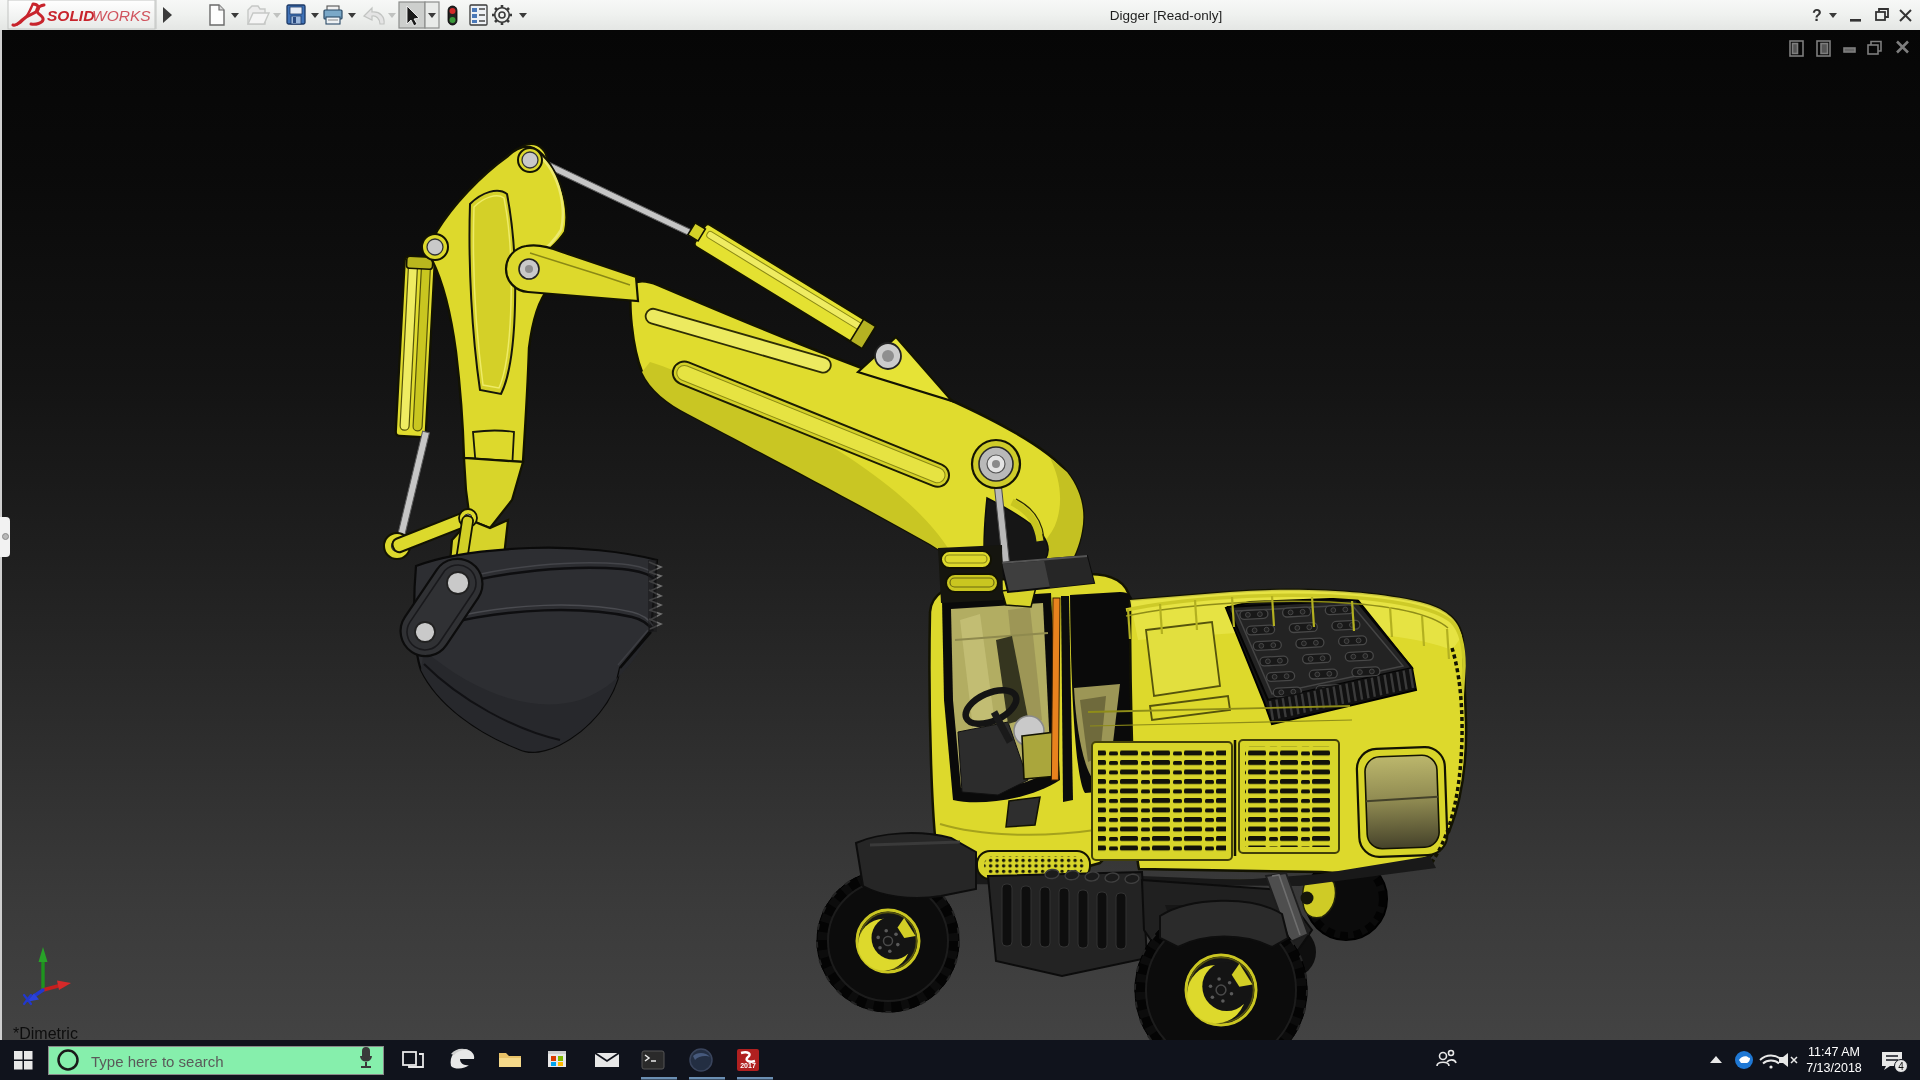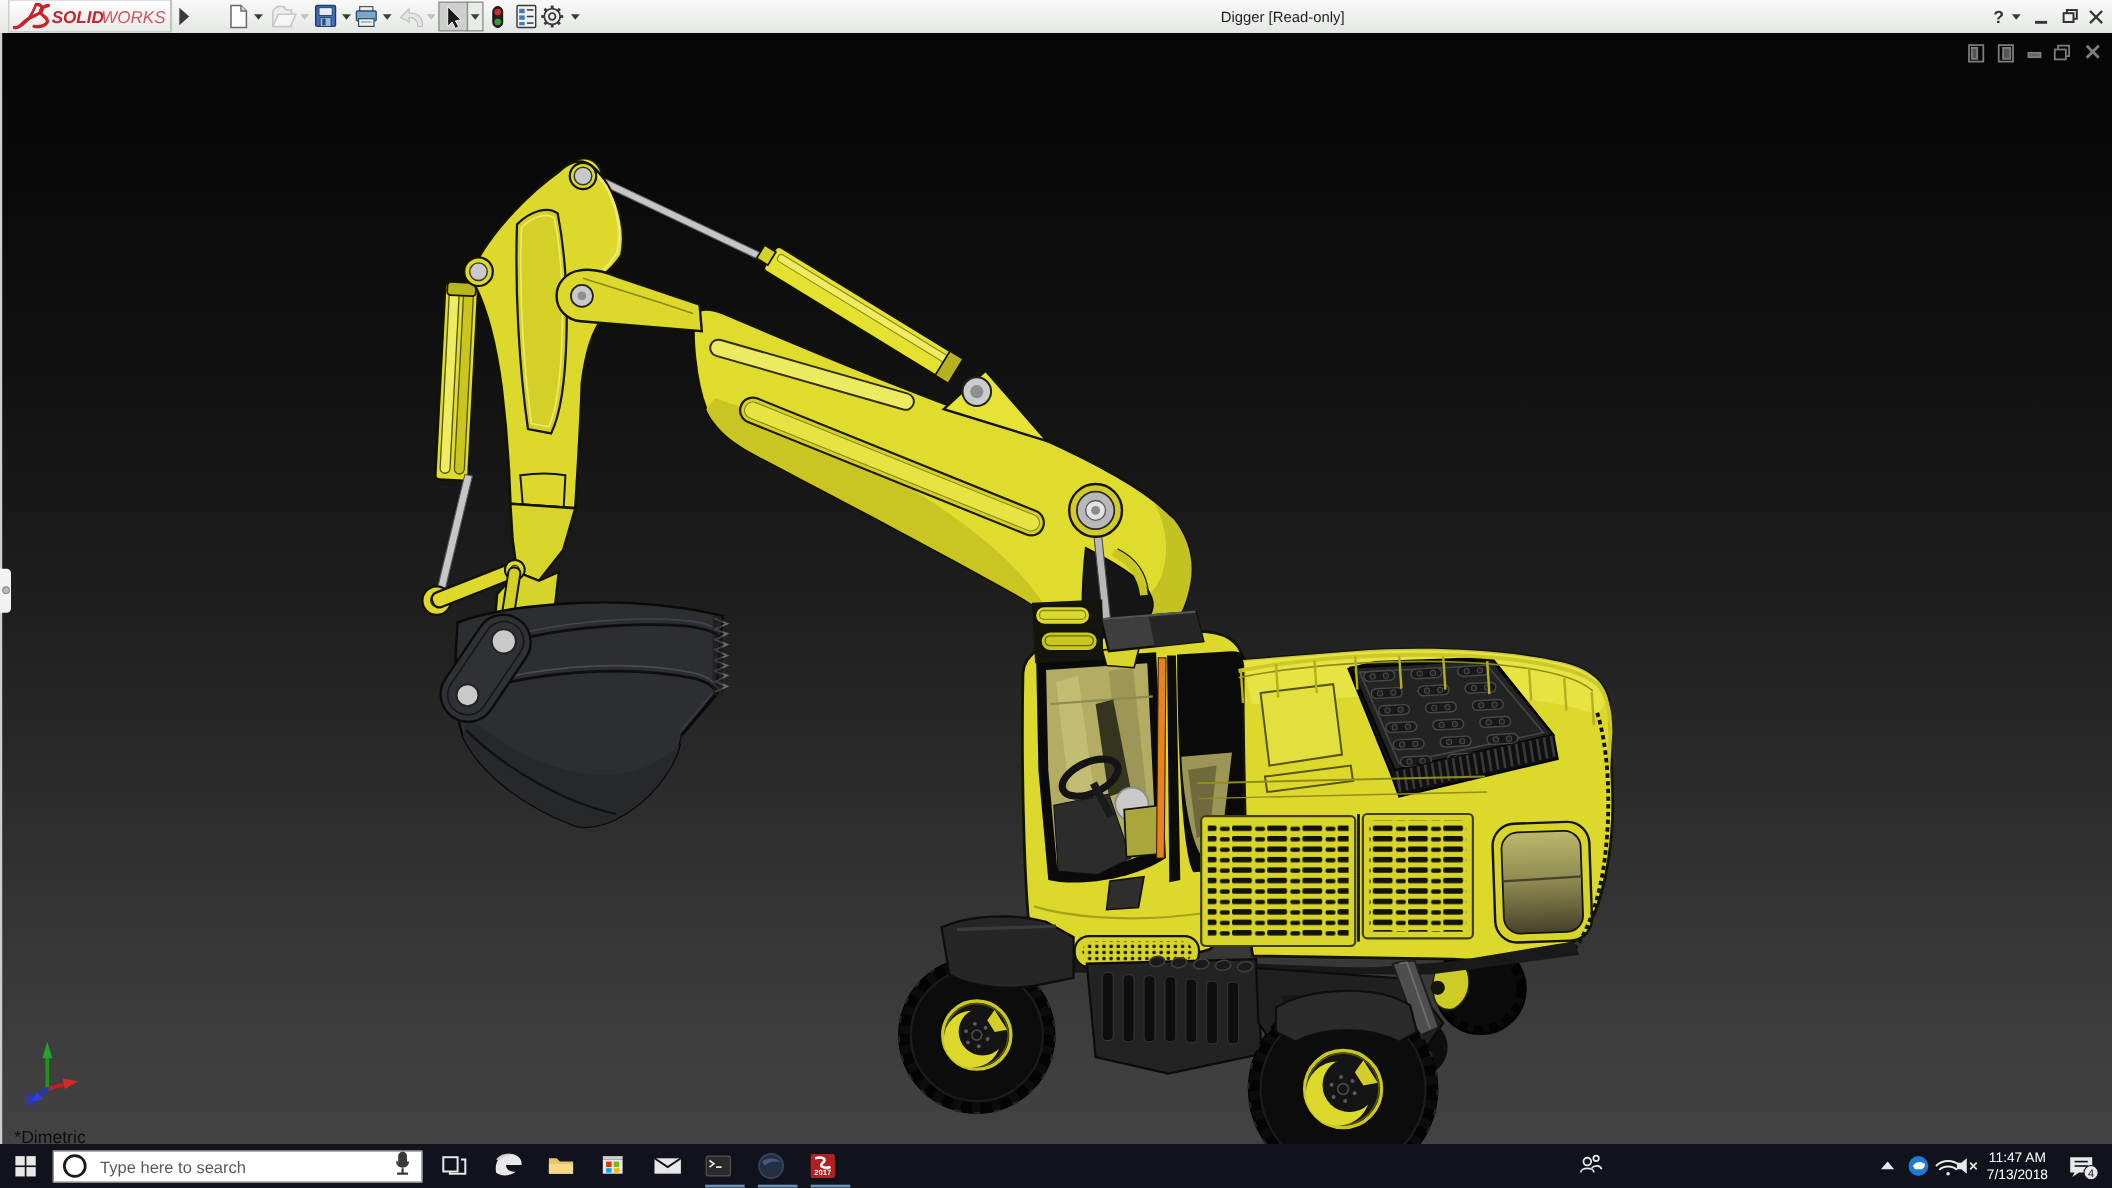--- a/index.html
+++ b/index.html
@@ -3,21 +3,21 @@
 <meta charset="utf-8">
 <style>
 html,body{margin:0;padding:0;width:1920px;height:1080px;overflow:hidden;background:#000;font-family:"Liberation Sans",sans-serif;}
 #titlebar{position:absolute;left:0;top:0;width:1623px;height:30px;}
 #viewport{position:absolute;left:0;top:30px;width:1920px;height:1010px;
 background:linear-gradient(180deg,#060606 0%,#0a0a0a 14%,#131313 34%,#1f1f1f 52%,#2d2d2d 70%,#3a3a3a 86%,#434343 100%);}
 #lborder{position:absolute;left:0;top:30px;width:2px;height:1010px;background:#cfcfcf;}
 #ltab{position:absolute;left:0;top:517px;width:10px;height:40px;background:#f2f2f2;border-radius:0 4px 4px 0;}
 #ltab:after{content:"";position:absolute;left:2px;top:16px;width:7px;height:7px;border-radius:50%;background:#b9b9b9;border:1px solid #8a8a8a;box-sizing:border-box;}
 #taskbar{position:absolute;left:0;top:1040px;width:1920px;height:40px;background:#10131c;}
-#search{position:absolute;left:48px;top:1046px;width:336px;height:29px;background:#ffffff;border:1px solid #8a8a8a;box-sizing:border-box;}
+#search{position:absolute;left:48px;top:1046px;width:336px;height:29px;background:#86efac;border:1px solid #8a8a8a;box-sizing:border-box;}
 #search .txt{position:absolute;left:42px;top:6px;font-size:15px;color:#5a5a5a;}
 </style>
 </head>
 <body>
 <div id="viewport"></div>
 <svg width="1920" height="1010" viewBox="0 30 1920 1010" style="position:absolute;left:0;top:30px">
 <defs>
 <pattern id="vent" width="32" height="9.5" patternUnits="userSpaceOnUse">
 <rect x="0" y="0" width="18" height="5" rx="1.5" fill="#12120a"></rect>
 <rect x="21" y="1" width="9" height="4" rx="1.5" fill="#12120a"></rect>

